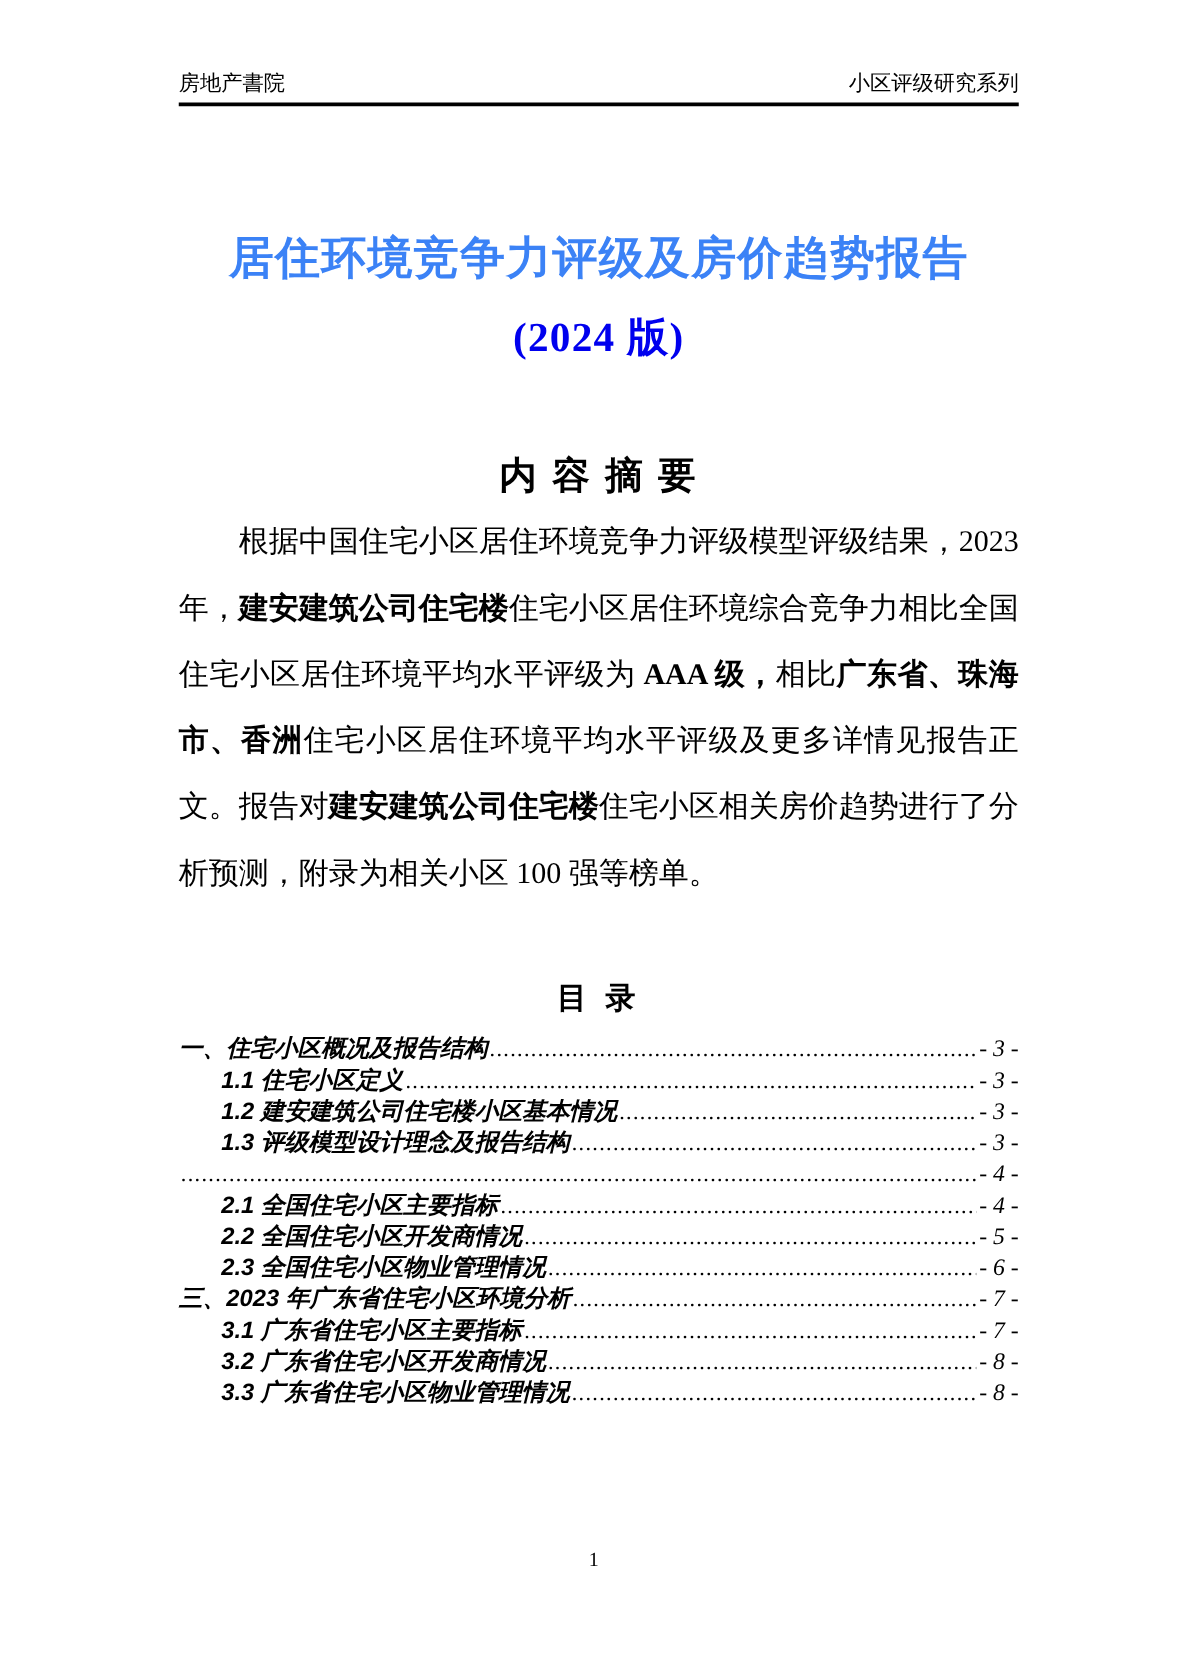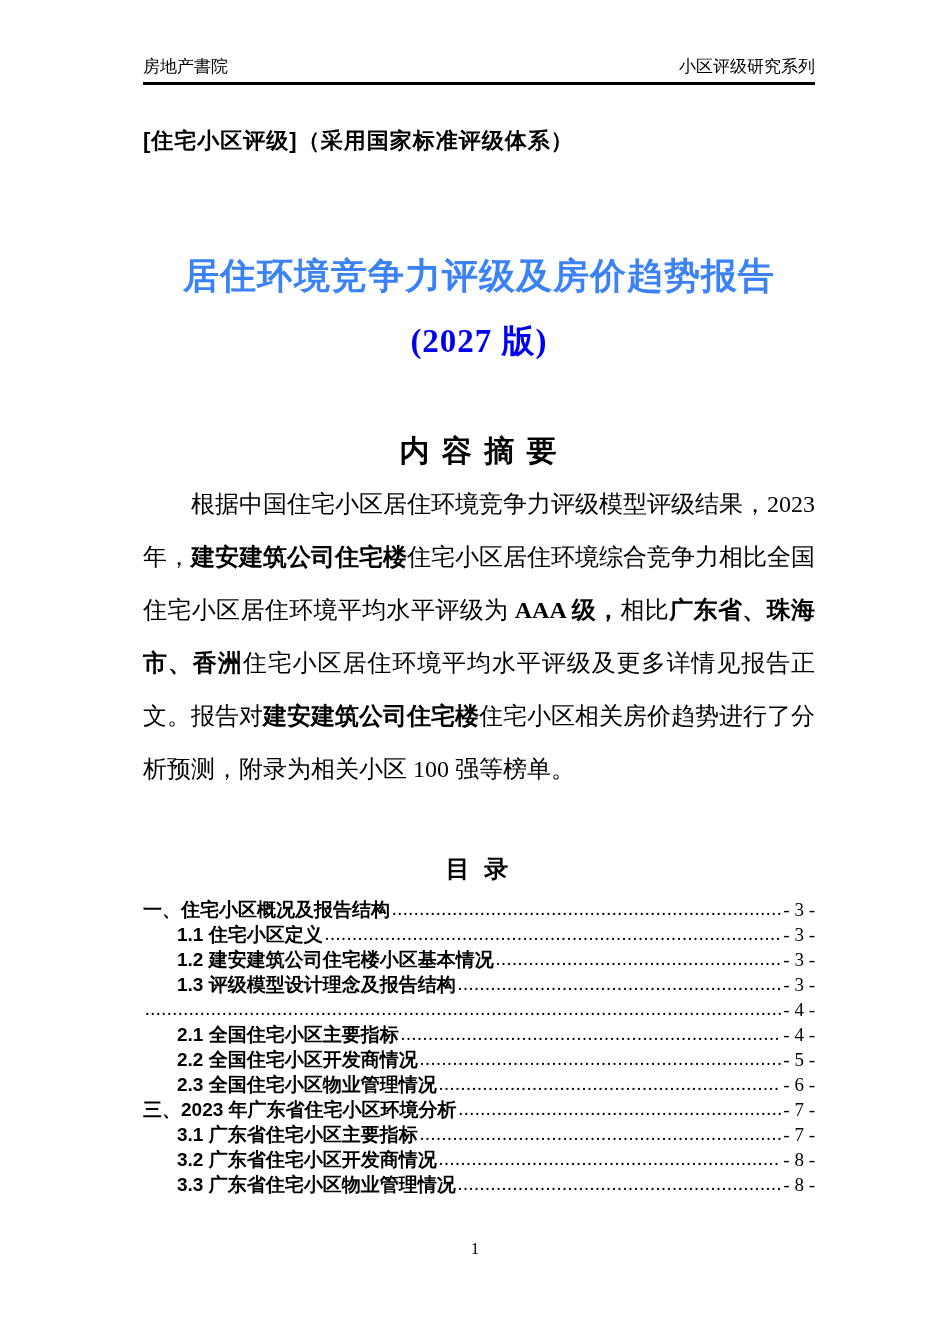--- a/index.html
+++ b/index.html
@@ -93,20 +93,21 @@
     margin-top: 11px;
     font-family: "Liberation Sans", sans-serif;
     font-weight: bold;
     font-size: 19px;
   }
   .toc-entry {
     display: flex;
     align-items: flex-start;
     line-height: 25px;
     white-space: nowrap;
+    font-style: italic;
   }
   .toc-entry.lvl2 { padding-left: 34px; }
   .toc-label { flex: 0 0 auto; }
   .toc-dots {
     flex: 1 1 auto;
     overflow: hidden;
     white-space: nowrap;
     font-weight: normal;
     font-family: "Liberation Serif", serif;
     font-size: 18px;
@@ -135,25 +136,24 @@
 <body>
 
 <div class="page">
   <div class="content">
 
     <div class="doc-header">
       <span>房地产書院</span>
       <span>小区评级研究系列</span>
     </div>
 
-    <div class="classification">[住宅小区评级]（采用国家标准评级体系）</div>
 
     <div class="report-title">
       <div class="t-line" style="color: #3b82f6;">居住环境竞争力评级及房价趋势报告</div>
-      <div class="t-line t-line3" style="color: rgb(0, 0, 238);">(2027 版)</div>
+      <div class="t-line t-line3" style="color: rgb(0, 0, 238);">(2024 版)</div>
     </div>
 
     <div class="summary-heading">内 容 摘 要</div>
 
     <div class="summary-paragraph" id="summary-paragraph"><span class="seg">根据中国住宅小区居住环境竞争力评级模型评级结果，2023 年，</span><span class="seg bold">建安建筑公司住宅楼</span><span class="seg">住宅小区居住环境综合竞争力相比全国住宅小区居住环境平均水平评级为 </span><span class="seg bold">AAA 级，</span><span class="seg">相比</span><span class="seg bold">广东省、珠海市、香洲</span><span class="seg">住宅小区居住环境平均水平评级及更多详情见报告正文。报告对</span><span class="seg bold">建安建筑公司住宅楼</span><span class="seg">住宅小区相关房价趋势进行了分析预测，附录为相关小区 100 强等榜单。</span></div>
 
     <div class="toc-heading">目 录</div>
 
     <div class="toc-list" id="toc-list">
         <div class="toc-entry">

